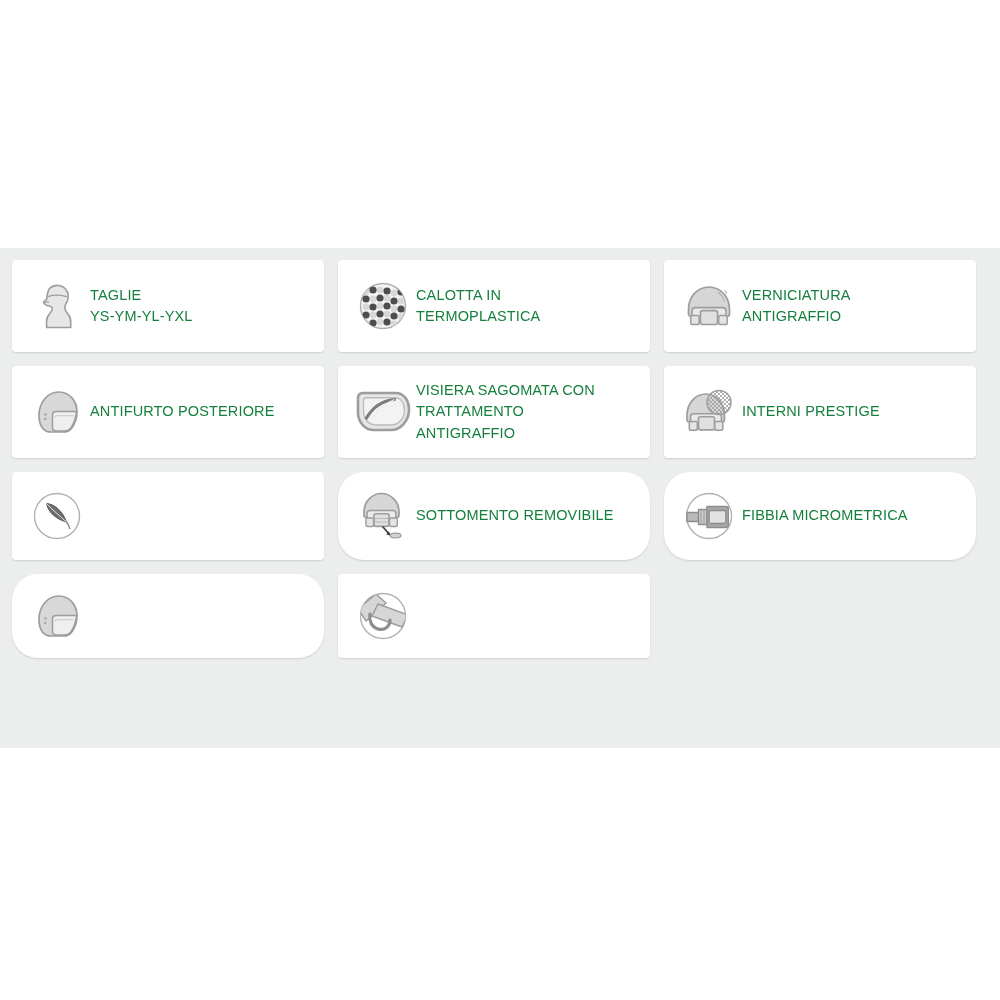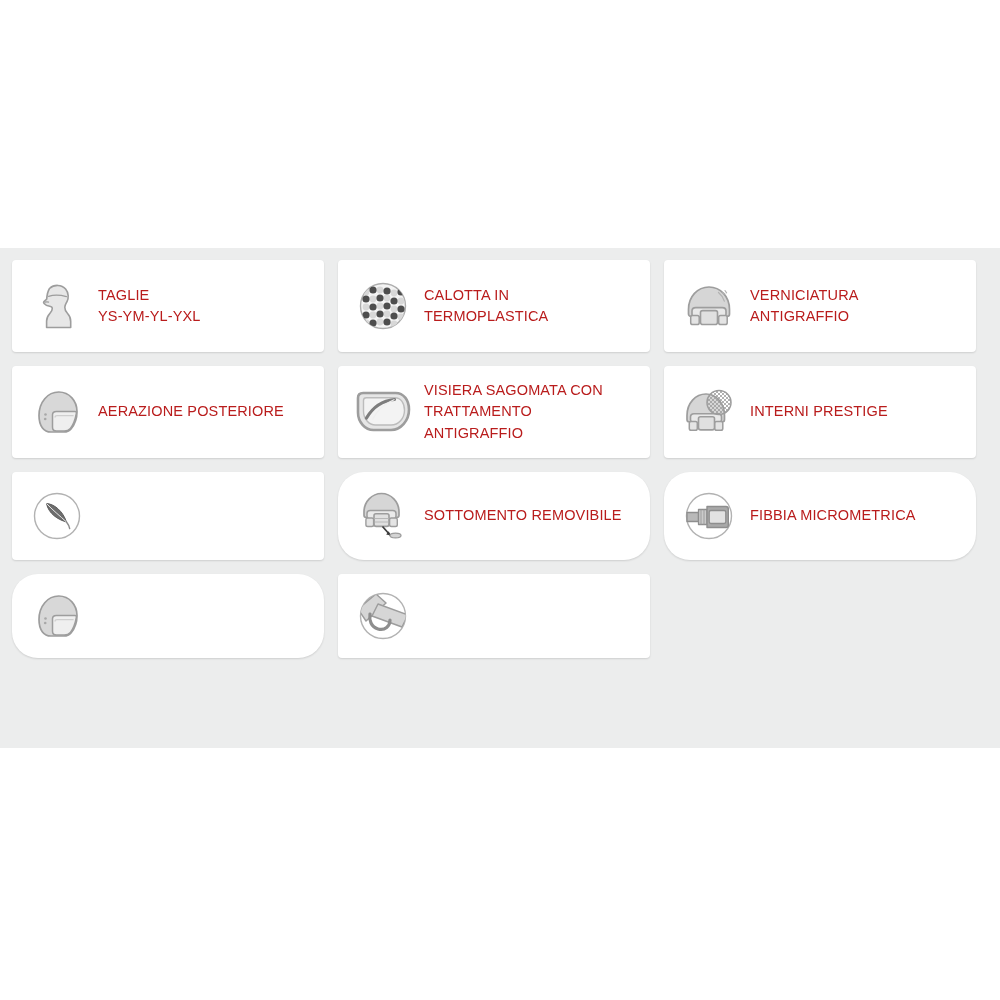--- a/index.html
+++ b/index.html
@@ -62,22 +62,22 @@
     flex: 0 0 62px;
     width: 62px;
     height: 62px;
     display: flex;
     align-items: center;
     justify-content: center;
   }
   .icon-wrap svg { display: block; }
 
   .label {
-    margin-left: 10px;
-    color: #b91c1c;
+    margin-left: 2px;
+    color: #15803d;
     font-size: 14.5px;
     line-height: 1.45;
     letter-spacing: 0.15px;
     font-weight: 400;
     white-space: pre-line;
   }
 </style>
 </head>
 <body>
 
@@ -169,21 +169,21 @@
       <div class="card r2">
         <span class="icon-wrap">
           <svg width="56" height="56" viewBox="0 0 56 56">
             <path d="M10 31.5C10 18 18.8 8 29.8 8C40.5 8 48 17 48 27.5c0 6.7-2 12.7-6 17.4c-1.8 2.1-4 3.1-7 3.1H22c-7.3 0-12-6.1-12-16.5z" fill="#d8d8d8" stroke="#9d9d9d" stroke-width="1.7" stroke-linejoin="round"></path>
             <path d="M23.5 30.8c0-1.9 1.6-3.3 3.8-3.3H46c1 0 1.6 0.7 1.4 1.7c-1.2 6.7-3.2 11.8-6 15.2c-1.5 1.8-3.6 2.7-6.1 2.7h-7.9c-2.5 0-3.9-1.4-3.9-3.8z" fill="#efefef" stroke="#9d9d9d" stroke-width="1.5" stroke-linejoin="round"></path>
             <path d="M26 33.5c0-1.1 0.9-1.8 2.2-1.8h16.4" fill="none" stroke="#cfcfcf" stroke-width="1.2"></path>
             <circle cx="16.5" cy="30.5" r="1.3" fill="#a8a8a8"></circle>
             <circle cx="16.2" cy="35" r="1.3" fill="#a8a8a8"></circle>
           </svg>
         </span>
-        <span class="label">AERAZIONE POSTERIORE</span>
+        <span class="label">ANTIFURTO POSTERIORE</span>
       </div>
 
       <div class="card r2">
         <span class="icon-wrap">
           <svg width="60" height="50" viewBox="0 0 60 50">
             <path d="M5 11c0-3 2-5 5.2-5h32.4C50.5 6 56 13 56 22.5C56 33.5 48 43 38 43H20.5C12 43 5 35 5 25.5z" fill="#e6e6e6" stroke="#9d9d9d" stroke-width="2.6" stroke-linejoin="round"></path>
             <path d="M10.5 13.5c0-1.6 1.1-2.7 2.9-2.7h28.4C48 10.8 51.5 16 51.5 23.2C51.5 31.5 45.5 38 38 38H22.5C16 38 10.5 31.8 10.5 24z" fill="#f3f3f3" stroke="#bcbcbc" stroke-width="1.4" stroke-linejoin="round"></path>
             <path d="M13.5 31C20 20 30 13.5 41.5 12.5" fill="none" stroke="#7d7d7d" stroke-width="3.2" stroke-linecap="round"></path>
             <path d="M41.5 12.5c-9 3.5-17 10.3-22 20" fill="none" stroke="#efefef" stroke-width="1.2"></path>
           </svg>

